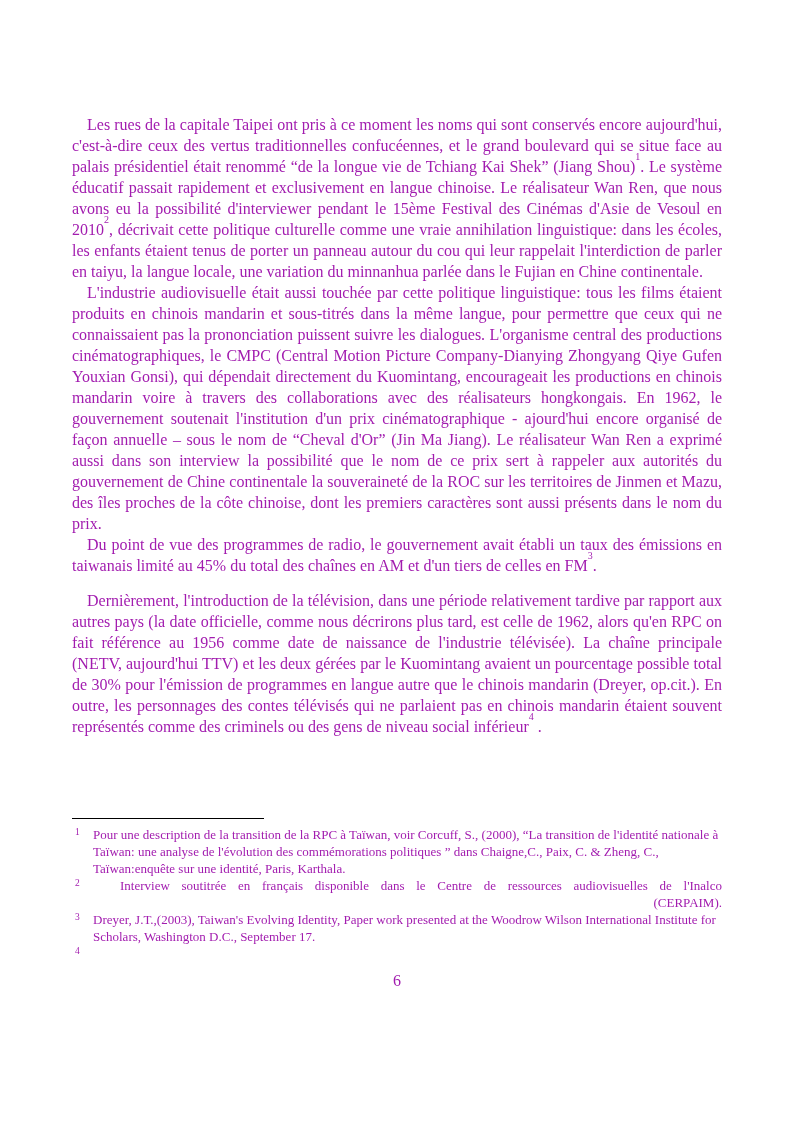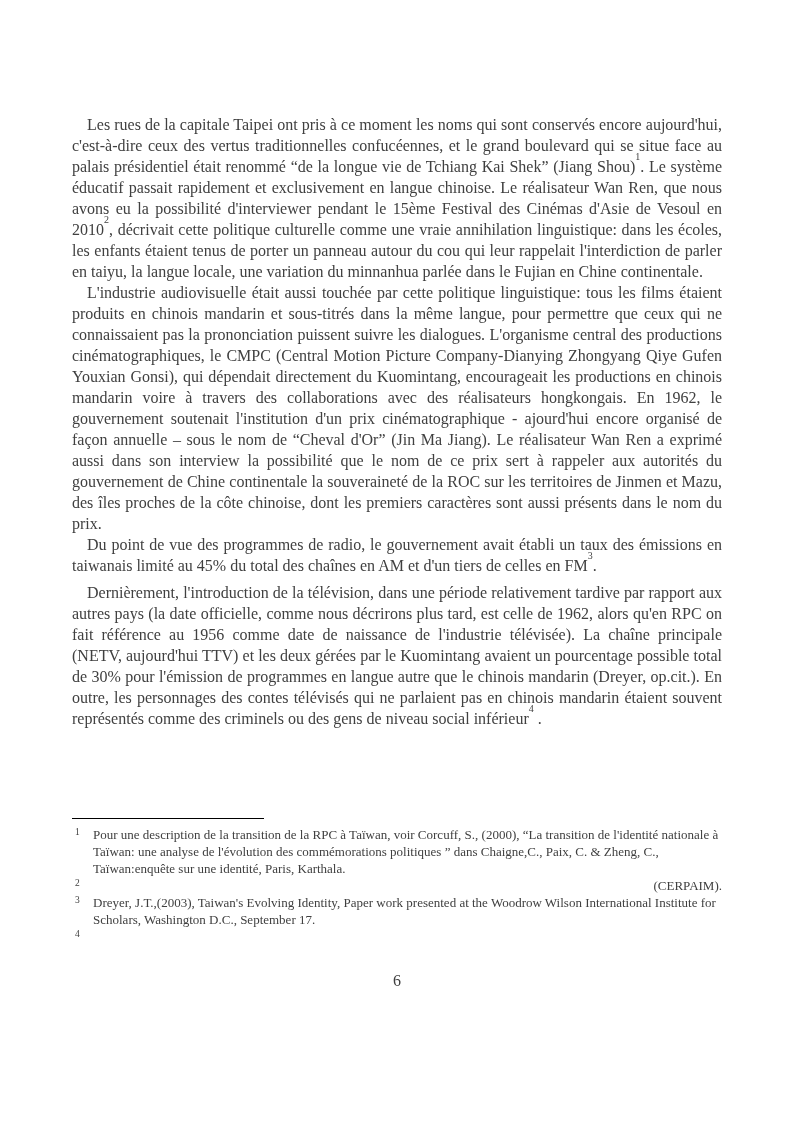--- a/index.html
+++ b/index.html
@@ -5,39 +5,39 @@
   html, body {
     margin: 0;
     padding: 0;
     background: #ffffff;
   }
   .page {
     position: relative;
     width: 794px;
     height: 1123px;
     background: #ffffff;
-    color: #404040;
+    color: #a21caf;
     font-family: "Liberation Serif", "DejaVu Serif", serif;
     overflow: hidden;
   }
   .body-text {
     position: absolute;
     left: 72px;
     top: 114px;
     width: 650px;
     font-size: 16px;
     line-height: 21px;
     text-align: justify;
   }
   .para {
     margin: 0;
     text-indent: 15px;
   }
   .para.gap-before {
-    margin-top: 6px;
+    margin-top: 14px;
   }
   .ref-sup {
     font-size: 10px;
     line-height: 0;
     position: relative;
     top: -6px;
   }
   .footnote-sep {
     position: absolute;
     left: 72px;
@@ -109,20 +109,21 @@
 
   <div class="footnotes">
 
     <div class="fn">
       <span class="fn-num">1</span>
       <span>Pour une description de la transition de la RPC à Taïwan, voir Corcuff, S., (2000), “La transition de l'identité nationale à Taïwan: une analyse de l'évolution des commémorations politiques ” dans Chaigne,C., Paix, C. &amp; Zheng, C., Taïwan:enquête sur une identité, Paris, Karthala.</span>
     </div>
 
     <div class="fn fn-special">
       <span class="fn-num">2</span>
+      <div class="fn2-line1">Interview soutitrée en français disponible dans le Centre de ressources audiovisuelles de l'Inalco</div>
       <div class="fn2-line2">(CERPAIM).</div>
     </div>
 
     <div class="fn">
       <span class="fn-num">3</span>
       <span>Dreyer, J.T.,(2003), Taiwan's Evolving Identity, Paper work presented at the Woodrow Wilson International Institute for Scholars, Washington D.C., September 17.</span>
     </div>
 
     <div class="fn">
       <span class="fn-num">4</span>

